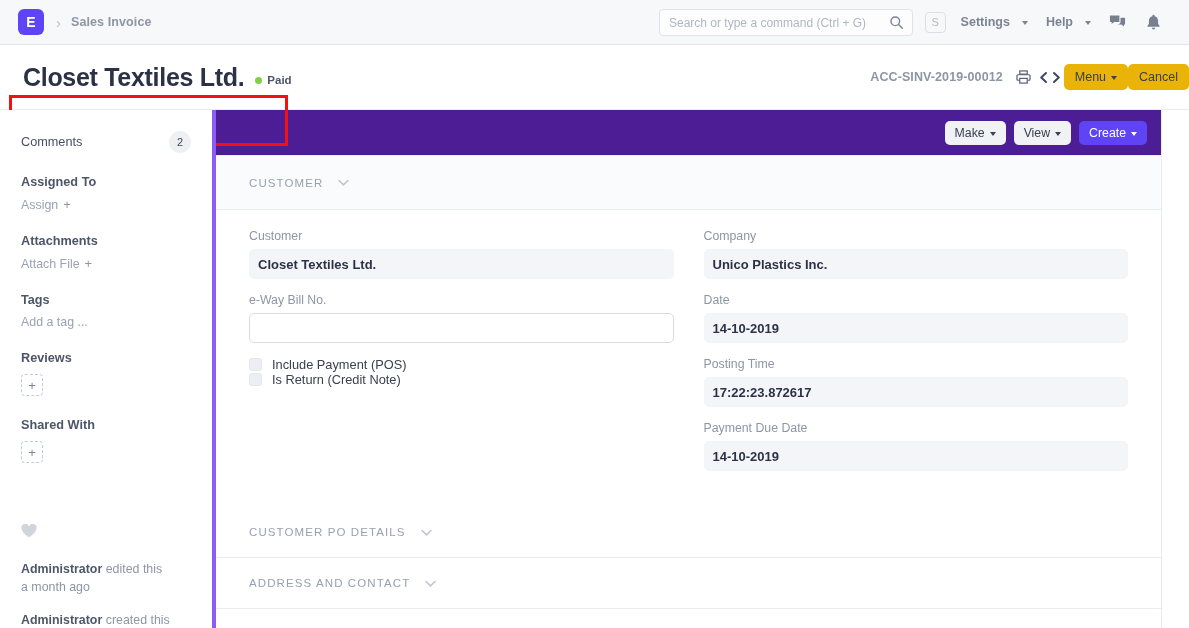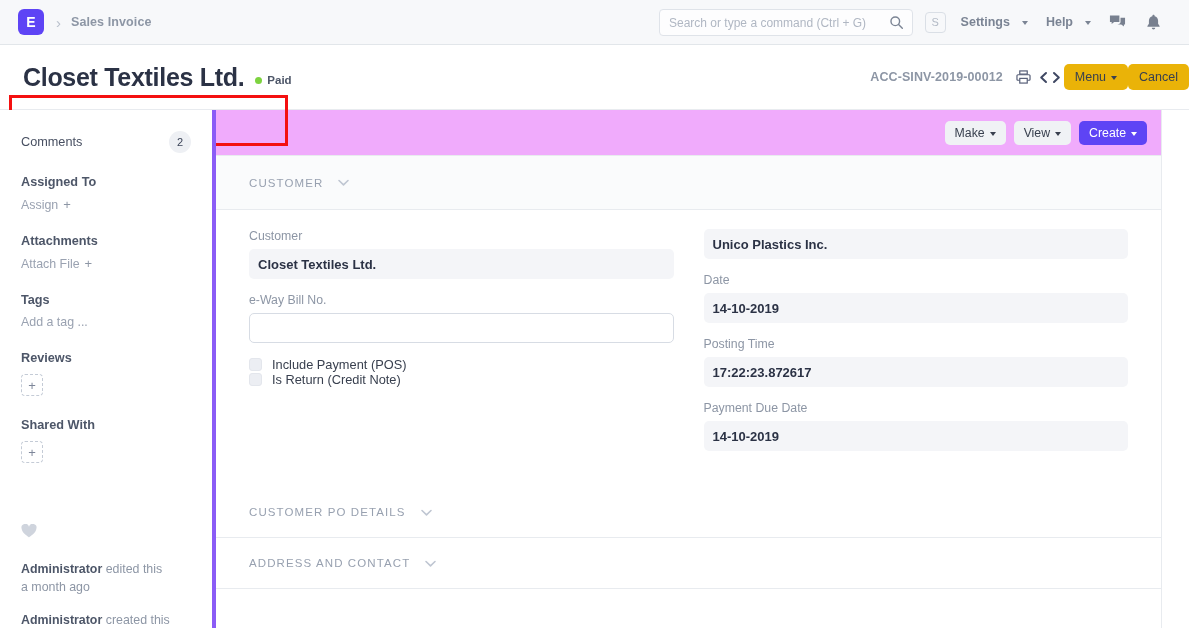--- a/index.html
+++ b/index.html
@@ -203,21 +203,21 @@
   .content { flex: 1; display: flex; }
   .doc-card {
     width: 946px;
     border-right: 1px solid #e8ebef;
     background: #fff;
   }
   .right-gutter { flex: 1; background: #ffffff; }
 
   .action-bar {
     height: 46px;
-    background: #f0abfc;
+    background: #4c1d95;
     border-bottom: 1px solid #e8ebef;
     display: flex; align-items: center; justify-content: flex-end;
     padding-right: 14px;
   }
   .btn.sm {
     font-size: 12.3px; padding: 5px 10px; margin-left: 8px;
     background: #f0f2f5; color: #39404f;
   }
   .btn.primary { background: #5e44f5; color: #fff; }
 
@@ -479,20 +479,21 @@
           </div>
 
           <div class="check-row">
             <span class="cbox"></span>
             <span class="clabel">Is Return (Credit Note)</span>
           </div>
         </div>
 
         <div class="col">
           <div class="field">
+            <span class="f-label">Company</span>
             <div class="f-value">Unico Plastics Inc.</div>
           </div>
           <div class="field">
             <span class="f-label">Date</span>
             <div class="f-value">14-10-2019</div>
           </div>
           <div class="field">
             <span class="f-label">Posting Time</span>
             <div class="f-value">17:22:23.872617</div>
           </div>

